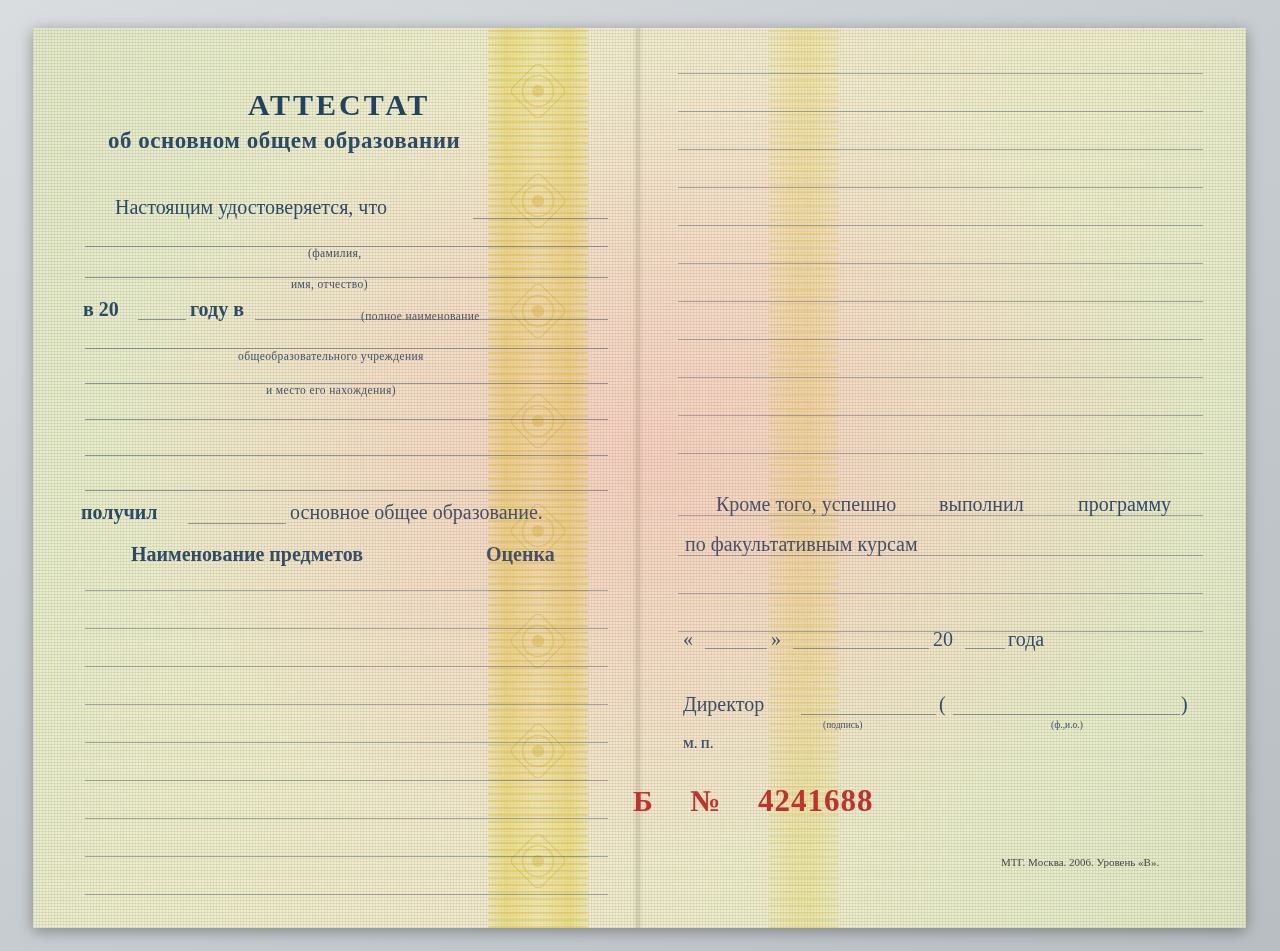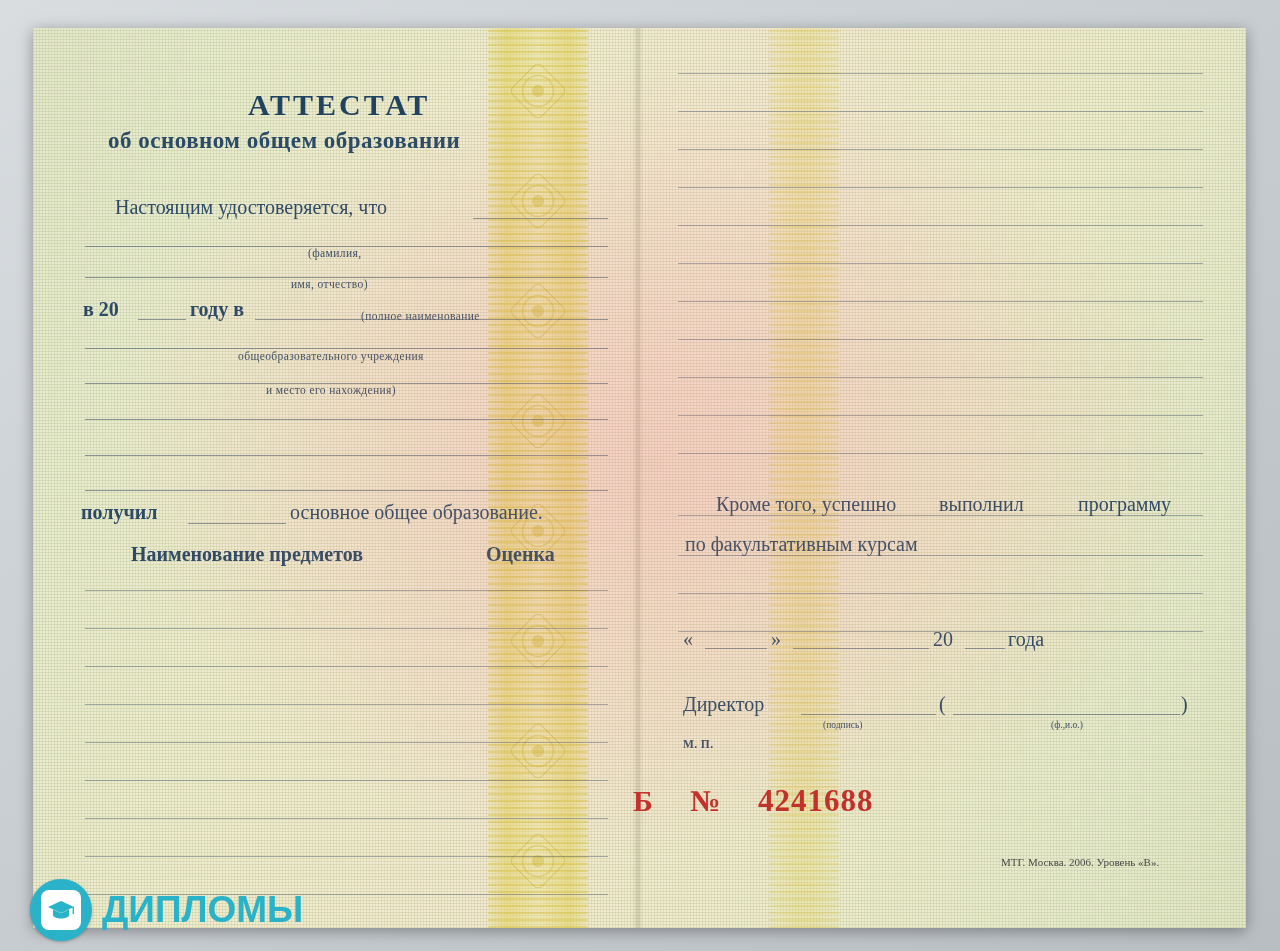--- a/index.html
+++ b/index.html
@@ -324,26 +324,14 @@
     <div id="serial" style="left:600px; top:755px;">
       <span>Б</span>
       <span style="margin-left:26px;">№</span>
       <span class="num" style="margin-left:26px;">4241688</span>
     </div>
 
     <div id="imprint" style="left:968px; top:828px;">МТГ. Москва. 2006. Уровень «В».</div>
 
   </div>
 
-  <div id="logo">
-    <div class="badge">
-      <div class="inner">
-        <svg width="28" height="22" viewBox="0 0 28 22" aria-hidden="true">
-          <polygon points="14,2 27,8 14,14 1,8" fill="#2ab3c8"></polygon>
-          <path d="M6 10.5 L6 16 C6 18.2 10 19.6 14 19.6 C18 19.6 22 18.2 22 16 L22 10.5 L14 14.2 Z" fill="#2ab3c8"></path>
-          <rect x="25.6" y="8" width="1.4" height="7" fill="#2ab3c8"></rect>
-        </svg>
-      </div>
-    </div>
-    <div class="word">ДИПЛОМЫ</div>
-  </div>
 
 </div>
 
 </body></html>

